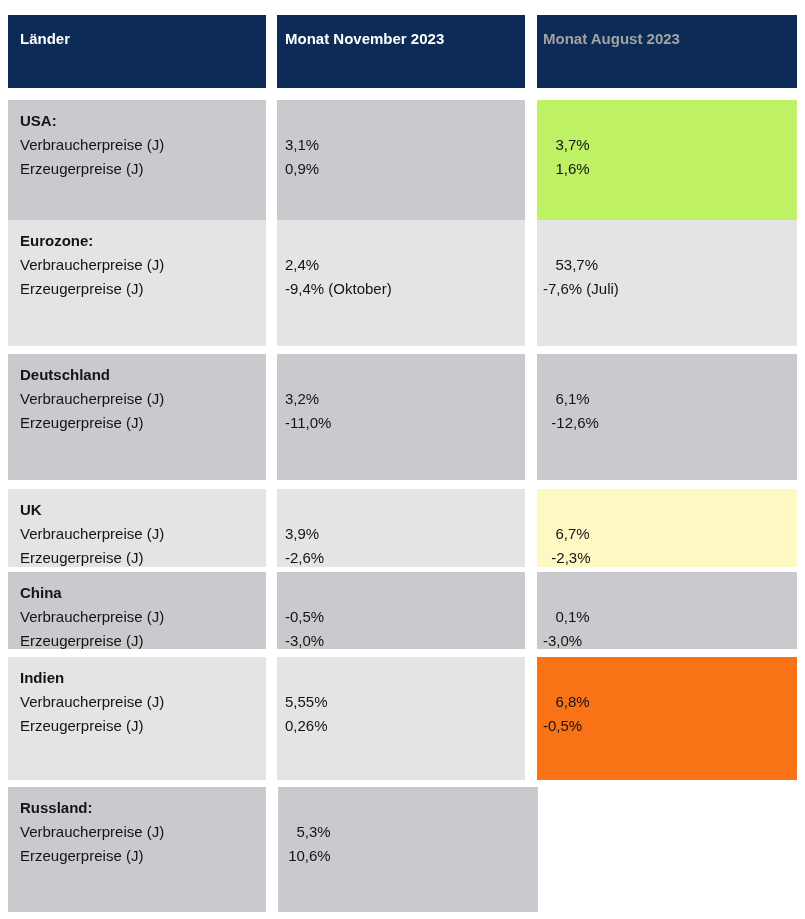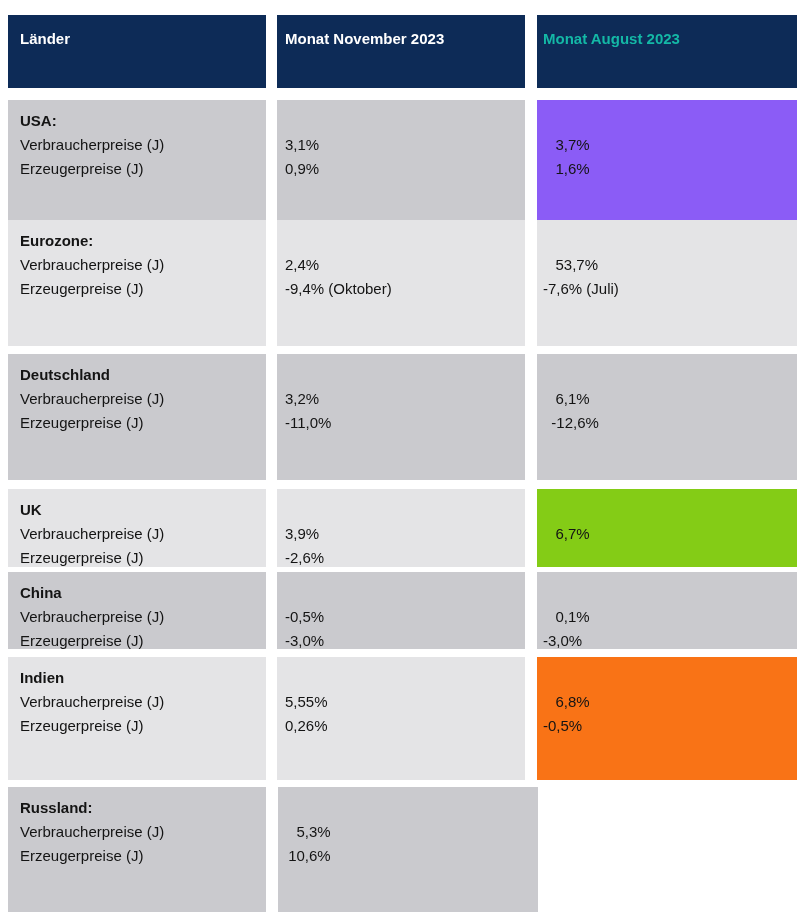--- a/index.html
+++ b/index.html
@@ -58,34 +58,34 @@
 </style>
 </head>
 <body>
 
 <div class="page">
   <div class="table">
 
     <div class="row header-row">
       <div class="cell c1 hdr" style="background: rgb(13, 43, 87); color: rgb(255, 255, 255);">Länder</div>
       <div class="cell c2 hdr" style="background: rgb(13, 43, 87); color: rgb(255, 255, 255);">Monat November 2023</div>
-      <div class="cell c3 hdr" style="background: rgb(13, 43, 87); color: #14b8a6;">Monat August 2023</div>
+      <div class="cell c3 hdr" style="background: rgb(13, 43, 87); color: #a3a3a3;">Monat August 2023</div>
     </div>
 
     <div class="row datarow r0 dark">
       <div class="cell c1" style="background: rgb(202, 202, 206);">
         <div class="country">USA:</div>
         <div class="line">Verbraucherpreise (J)</div>
         <div class="line">Erzeugerpreise (J)</div>
       </div>
       <div class="cell c2" style="background: rgb(202, 202, 206);">
         <div class="line">3,1%</div>
         <div class="line">0,9%</div>
       </div>
-      <div class="cell c3" style="background: #8b5cf6;">
+      <div class="cell c3" style="background: #bef264;">
         <div class="line">   3,7%</div>
         <div class="line">   1,6%</div>
       </div>
     </div>
 
     <div class="row datarow r1 light">
       <div class="cell c1" style="background: rgb(228, 228, 230);">
         <div class="country">Eurozone:</div>
         <div class="line">Verbraucherpreise (J)</div>
         <div class="line">Erzeugerpreise (J)</div>
@@ -119,22 +119,23 @@
     <div class="row datarow r3 light">
       <div class="cell c1" style="background: rgb(228, 228, 230);">
         <div class="country">UK</div>
         <div class="line">Verbraucherpreise (J)</div>
         <div class="line">Erzeugerpreise (J)</div>
       </div>
       <div class="cell c2" style="background: rgb(228, 228, 230);">
         <div class="line">3,9%</div>
         <div class="line">-2,6%</div>
       </div>
-      <div class="cell c3" style="background: #84cc16;">
+      <div class="cell c3" style="background: #fef9c3;">
         <div class="line">   6,7%</div>
+        <div class="line">  -2,3%</div>
       </div>
     </div>
 
     <div class="row datarow r4 dark">
       <div class="cell c1" style="background: rgb(202, 202, 206);">
         <div class="country">China</div>
         <div class="line">Verbraucherpreise (J)</div>
         <div class="line">Erzeugerpreise (J)</div>
       </div>
       <div class="cell c2" style="background: rgb(202, 202, 206);">

